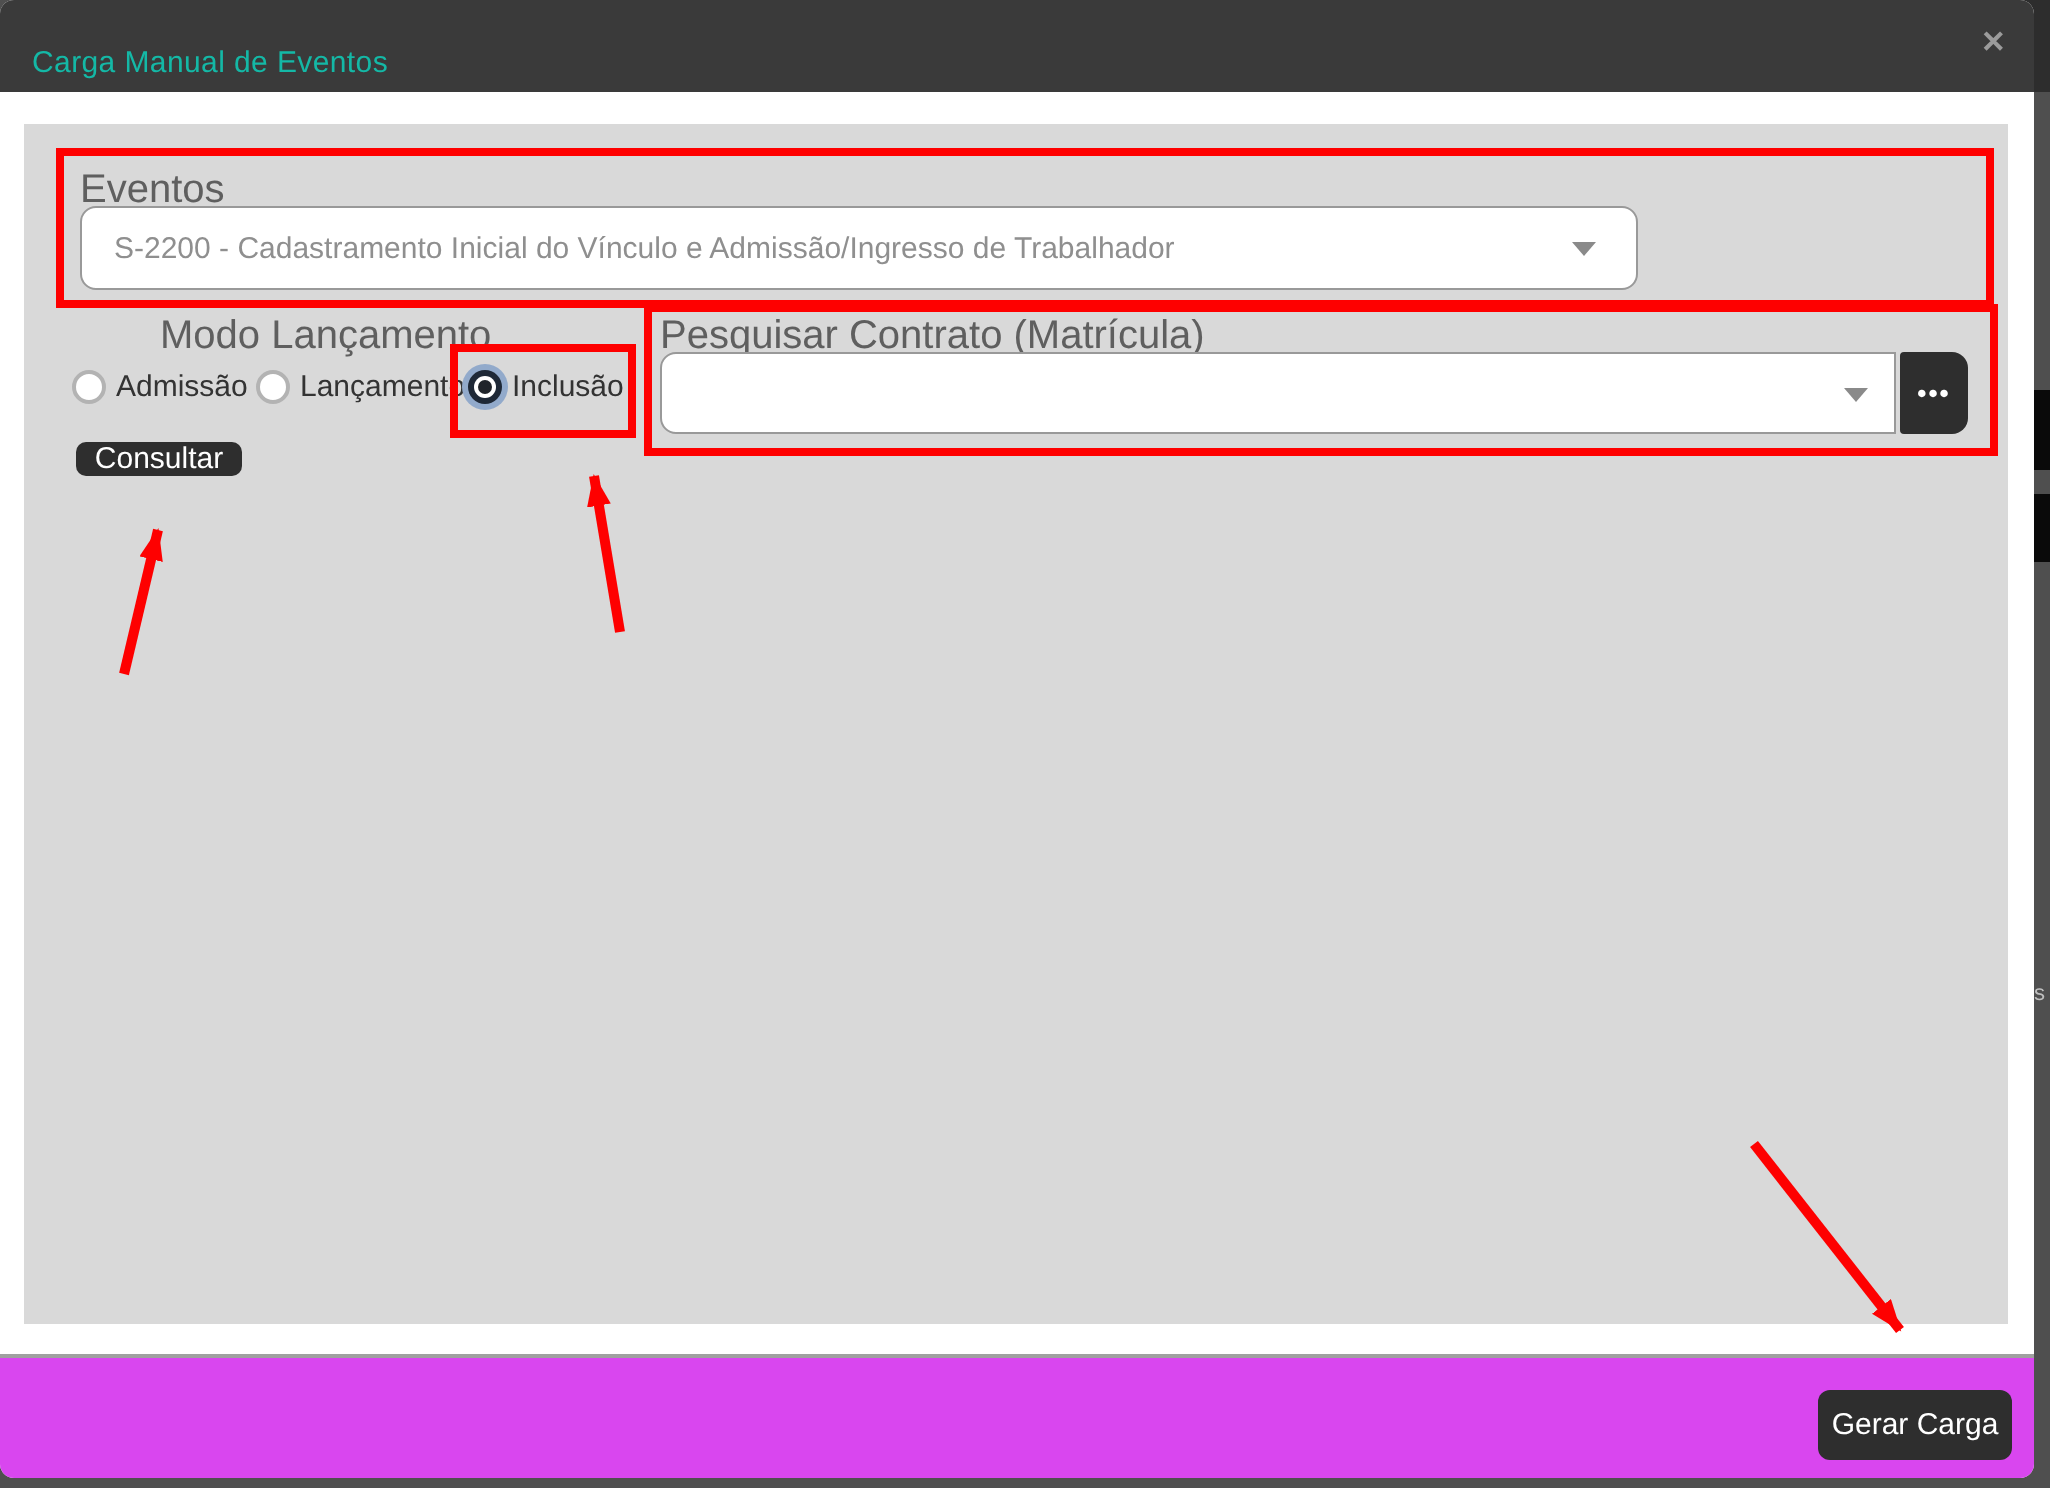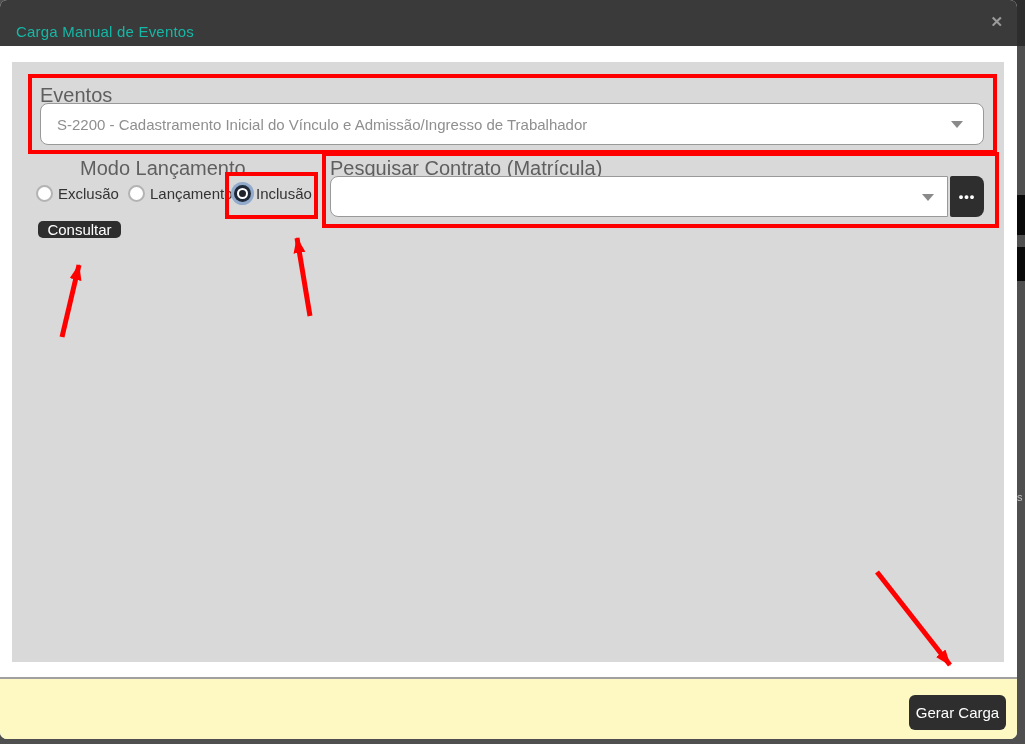--- a/index.html
+++ b/index.html
@@ -33,21 +33,21 @@
   .more-btn { position:absolute; border-radius:2px 8px 8px 2px; display:flex; align-items:center; justify-content:center; }
   .more-btn .dots { font-size:13px; letter-spacing:1px; line-height:0; color:#fff; font-weight:bold; }
 
   .radio-item { position:absolute; display:flex; align-items:center; cursor:pointer; top:185px; }
   .radio-item .rb { position:relative; width:17px; height:17px; border:2px solid #b3b3b3; border-radius:50%; background:#fff; flex:0 0 auto; }
   .radio-item .rlabel { color:#333; font-size:15px; padding-left:5px; }
   .radio-item.checked .rb { border:none; background:#1e2836; box-shadow:0 0 0 3px #92aacb; }
   .radio-item.checked .rb::before { content:""; position:absolute; inset:3px; background:#fff; border-radius:50%; }
   .radio-item.checked .rb::after { content:""; position:absolute; width:7px; height:7px; left:5px; top:5px; background:#20242a; border-radius:50%; }
 
-  .modal-footer { position:absolute; left:0; top:677px; width:100%; height:62px; background:#fef9c3; border-top:2px solid #a0a0a0; border-radius:0 0 7px 7px; }
+  .modal-footer { position:absolute; left:0; top:677px; width:100%; height:62px; background:#d946ef; border-top:2px solid #a0a0a0; border-radius:0 0 7px 7px; }
 
   
   #annotation-layer { position:absolute; inset:0; pointer-events:none; z-index:50; }
   .redbox { position:absolute; border:4px solid #fe0000; }
   #arrow-svg { position:absolute; inset:0; width:100%; height:100%; }
 </style>
 </head>
 <body>
 
 <div class="stage">
@@ -60,30 +60,30 @@
   <div class="modal">
 
     <div class="modal-header">
       <span class="modal-title">Carga Manual de Eventos</span>
       <span class="modal-close">✕</span>
     </div>
 
     <div class="panel"></div>
 
     <span class="field-label" style="left:40px; top:84px;">Eventos</span>
-    <div class="select-box" style="left:40px; top:103px; width:944px; height:42px;">
+    <div class="select-box" style="left:40px; top:103px; width:779px; height:42px;">
       <span class="sel-text">S-2200 - Cadastramento Inicial do Vínculo e Admissão/Ingresso de Trabalhador</span>
       <span class="caret"></span>
     </div>
 
     <span class="field-label" style="left:36px; top:157px;margin-left:44px;">Modo Lançamento</span>
 
     <div class="radio-item" style="left:36px;">
       <span class="rb"></span>
-      <span class="rlabel">Exclusão</span>
+      <span class="rlabel">Admissão</span>
     </div>
     <div class="radio-item" style="left:128px;">
       <span class="rb"></span>
       <span class="rlabel">Lançamento</span>
     </div>
     <div class="radio-item checked" style="left:234px;">
       <span class="rb"></span>
       <span class="rlabel">Inclusão</span>
     </div>
 

